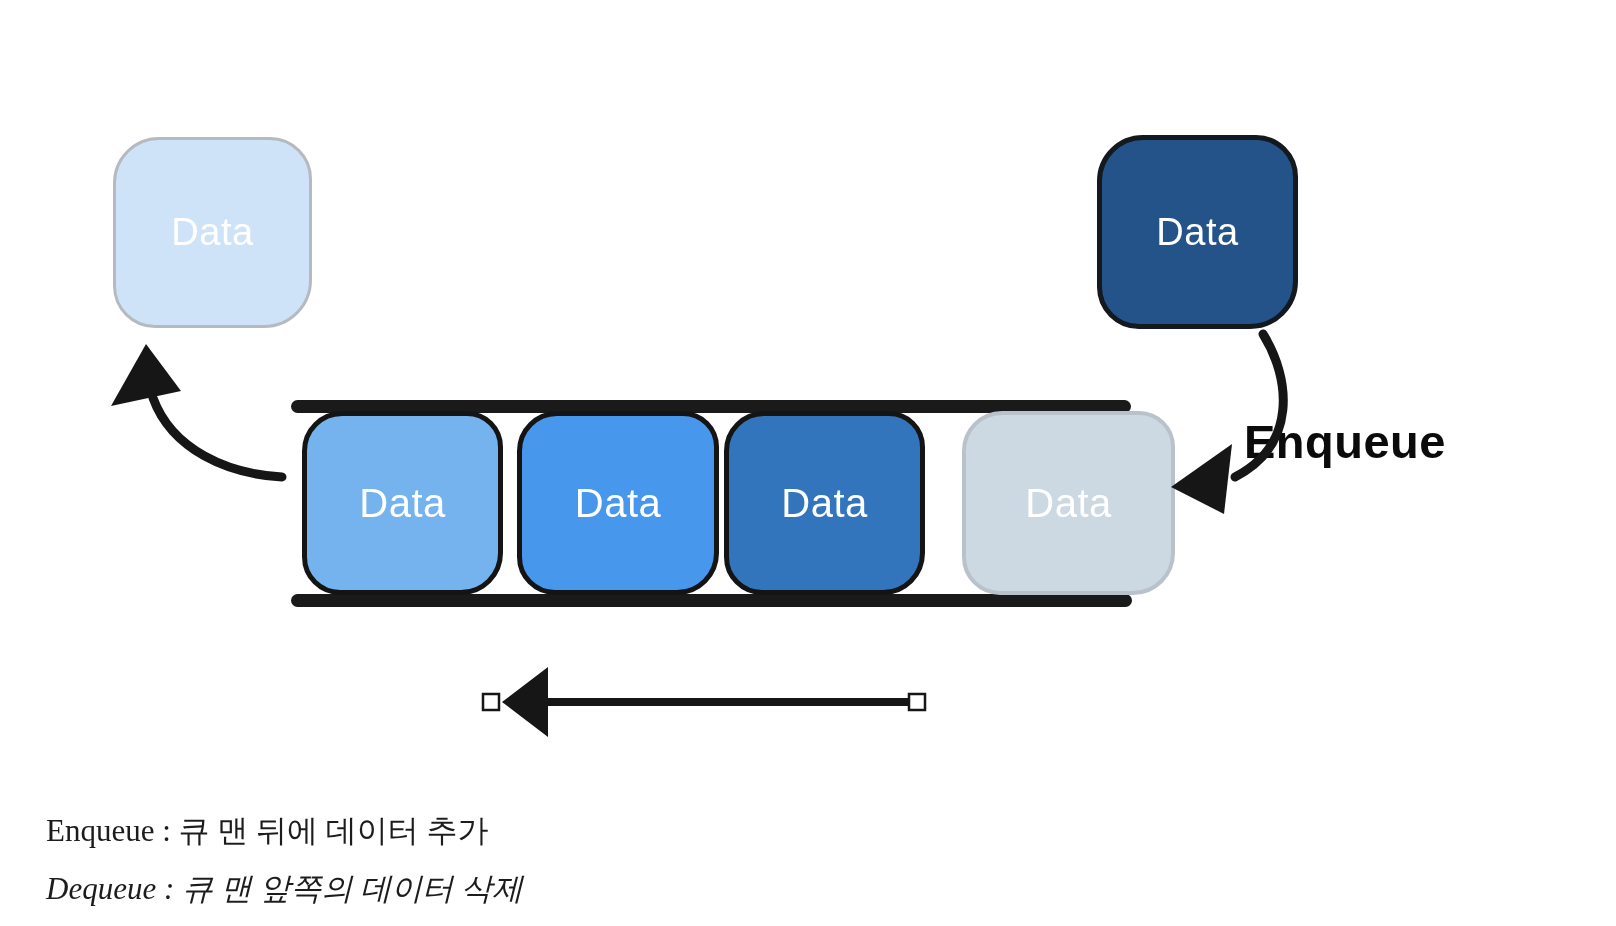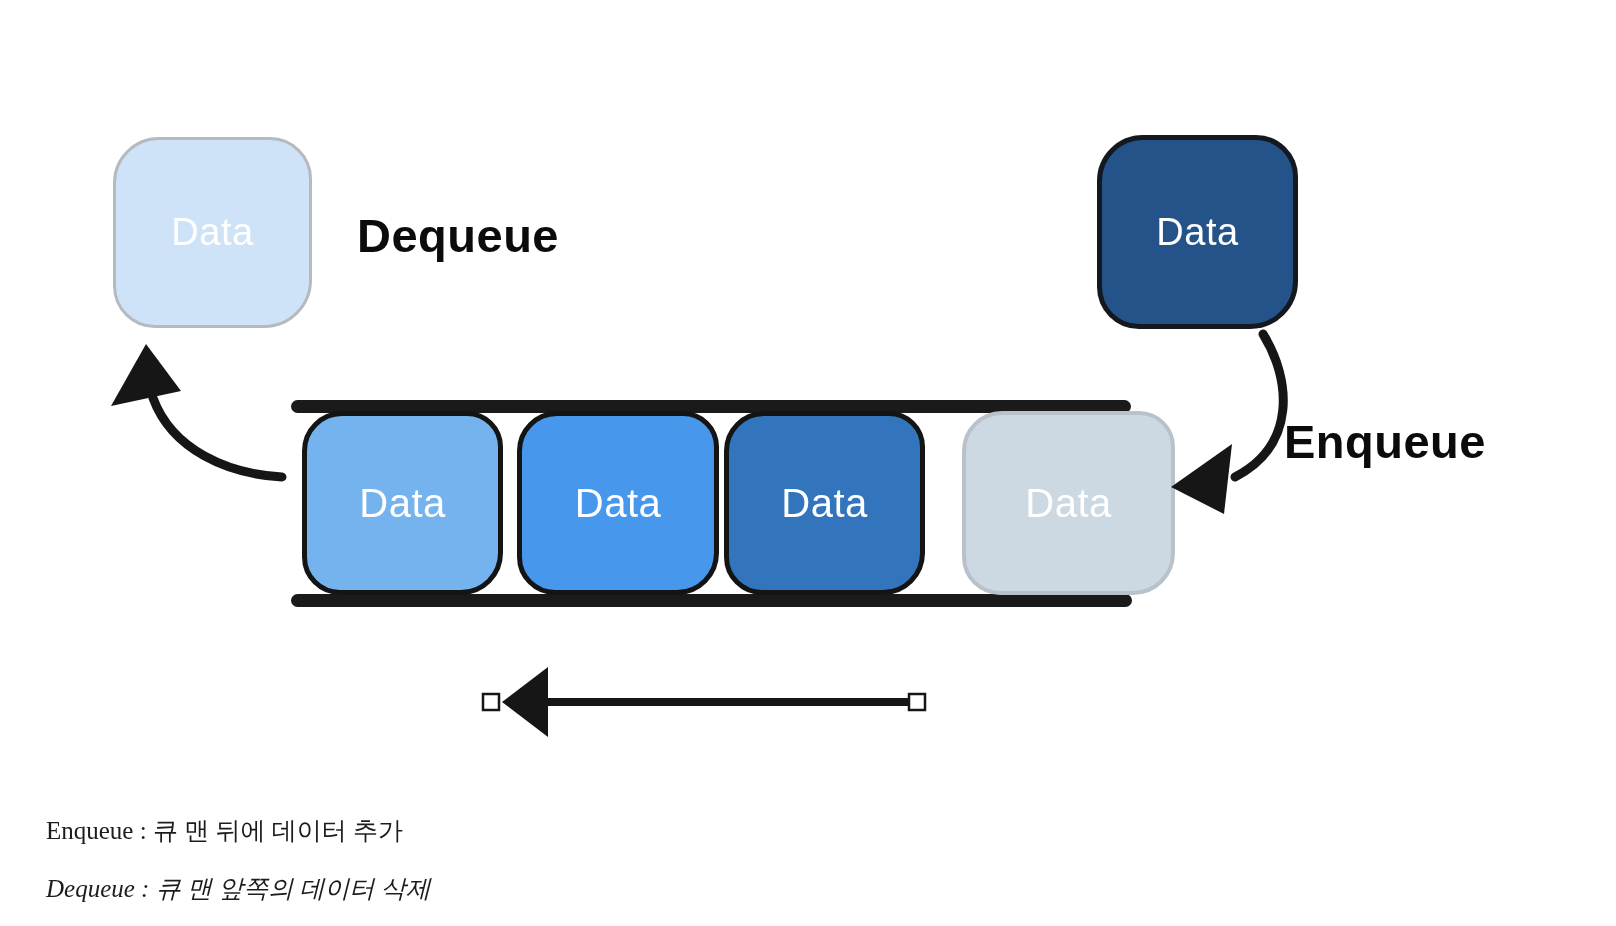--- a/index.html
+++ b/index.html
@@ -32,21 +32,21 @@
     border: 5px solid;
   }
   .op-label {
     position: absolute;
     font-size: 47px;
     font-weight: bold;
     color: #0b0b0b;
     letter-spacing: 0.5px;
   }
   #dequeue-label { left: 357px; top: 172px; }
-  #enqueue-label { left: 1284px; top: 378px; }
+  #enqueue-label { left: 1244px; top: 378px; }
   .rail {
     position: absolute;
     height: 13px;
     border-radius: 7px;
   }
   #rail-top    { left: 291px; top: 364px; width: 840px; }
   #rail-bottom { left: 291px; top: 558px; width: 841px; }
   .queue-item {
     position: absolute;
     top: 375px;
@@ -67,37 +67,36 @@
   #queue-item-3 { left: 962px; width: 213px; border-width: 4px; }
   .arrows {
     position: absolute;
     left: 0; top: 0;
     pointer-events: none;
   }
   .caption-line {
     position: absolute;
     left: 46px;
     font-family: "Liberation Serif", "DejaVu Serif", serif;
-    font-size: 25px;
+    font-size: 31px;
     line-height: 46px;
     white-space: nowrap;
   }
   #caption-line-1 { top: 772px; }
   #caption-line-2 { top: 830px; }
 </style>
 </head>
 <body>
 
 <div class="canvas">
 
   <div class="box soft-sketch" id="dequeued-box" style="background-color: rgb(207, 227, 248); border-color: rgb(180, 186, 192);">
     <span>Data</span>
   </div>
 
-  <div class="op-label" id="dequeue-label">Dequeue</div>
 
   <div class="box soft-sketch" id="incoming-box" style="background-color: rgb(36, 83, 138); border-color: rgb(20, 24, 31);">
     <span>Data</span>
   </div>
 
   <div class="op-label" id="enqueue-label">Enqueue</div>
 
   <div class="rail" id="rail-top" style="background-color: rgb(26, 26, 26);"></div>
   <div class="rail" id="rail-bottom" style="background-color: rgb(26, 26, 26);"></div>
 

